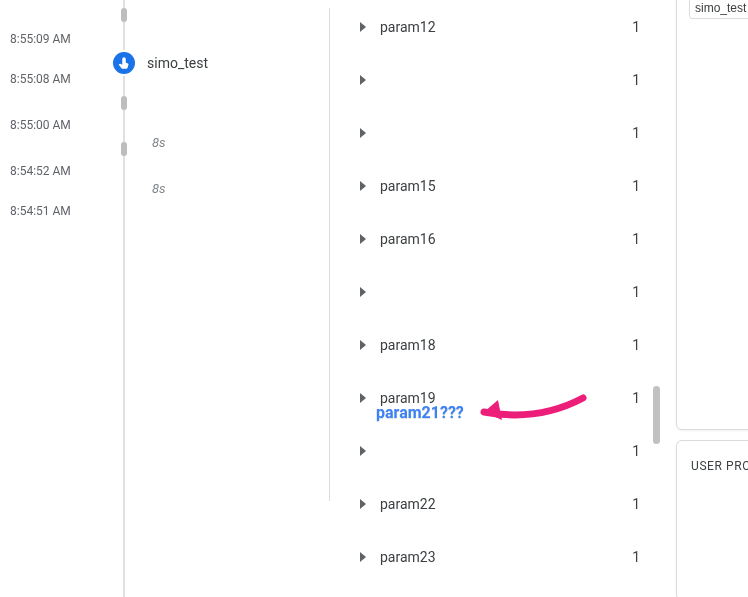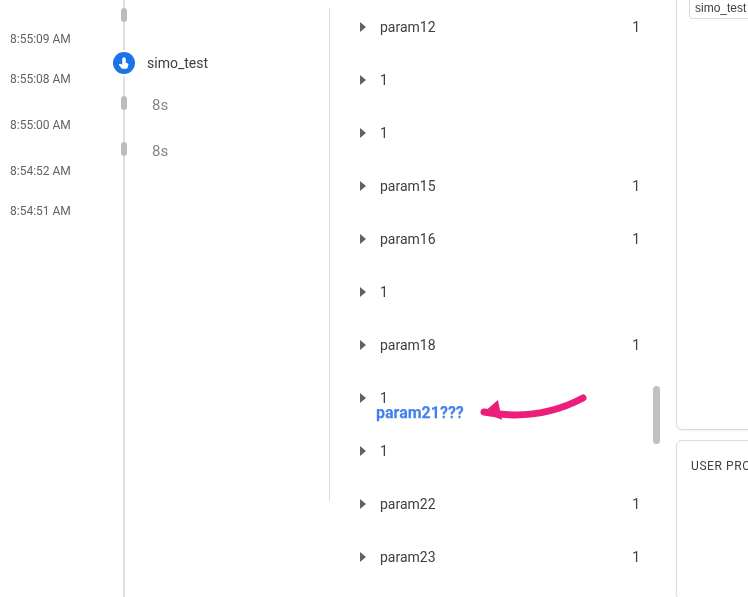--- a/index.html
+++ b/index.html
@@ -67,22 +67,24 @@
       width: 22px; height: 22px;
       border-radius: 50%;
       background: #1a73e8;
       display: flex; align-items: center; justify-content: center;
       box-shadow: 0 0 0 2px #fff;
     }
     .touch-icon-wrap svg { width: 14px; height: 14px; fill: #fff; }
     .event-label { color: #3c4043; font-size: 14px; }
     .gap-label {
       position: absolute;
-      font-size: 15px;
+      font-size: 13px;
+      font-style: italic;
       color: #80868b;
+      margin-top: 39px;
     }
 
     
     .params-panel {
       position: absolute;
       left: 336px;
       top: 0;
       width: 324px;
       height: 597px;
     }
@@ -92,20 +94,21 @@
       height: 100%;
       padding-right: 6px;
     }
     .param-row {
       height: 53px;
       display: flex;
       align-items: center;
       padding-left: 24px;
       padding-right: 14px;
       cursor: pointer;
+      justify-content: space-between;
     }
     .caret {
       width: 0; height: 0;
       border-top: 5px solid transparent;
       border-bottom: 5px solid transparent;
       border-left: 6px solid #5f6368;
       margin-right: 14px;
     }
     .param-name { color: #3c4043; font-size: 14px; flex: 1; }
     .param-val { color: #3c4043; font-size: 14px; }
@@ -246,20 +249,21 @@
       <span class="caret"></span>
       <span class="param-val">1</span>
     </div>
     <div class="param-row">
       <span class="caret"></span>
       <span class="param-name">param18</span>
       <span class="param-val">1</span>
     </div>
     <div class="param-row">
       <span class="caret"></span>
+      <span class="param-name">param19</span>
       <span class="param-val">1</span>
     </div>
     <div class="param-row">
       <span class="caret"></span>
       <span class="param-val">1</span>
     </div>
     <div class="param-row">
       <span class="caret"></span>
       <span class="param-name">param22</span>
       <span class="param-val">1</span>

